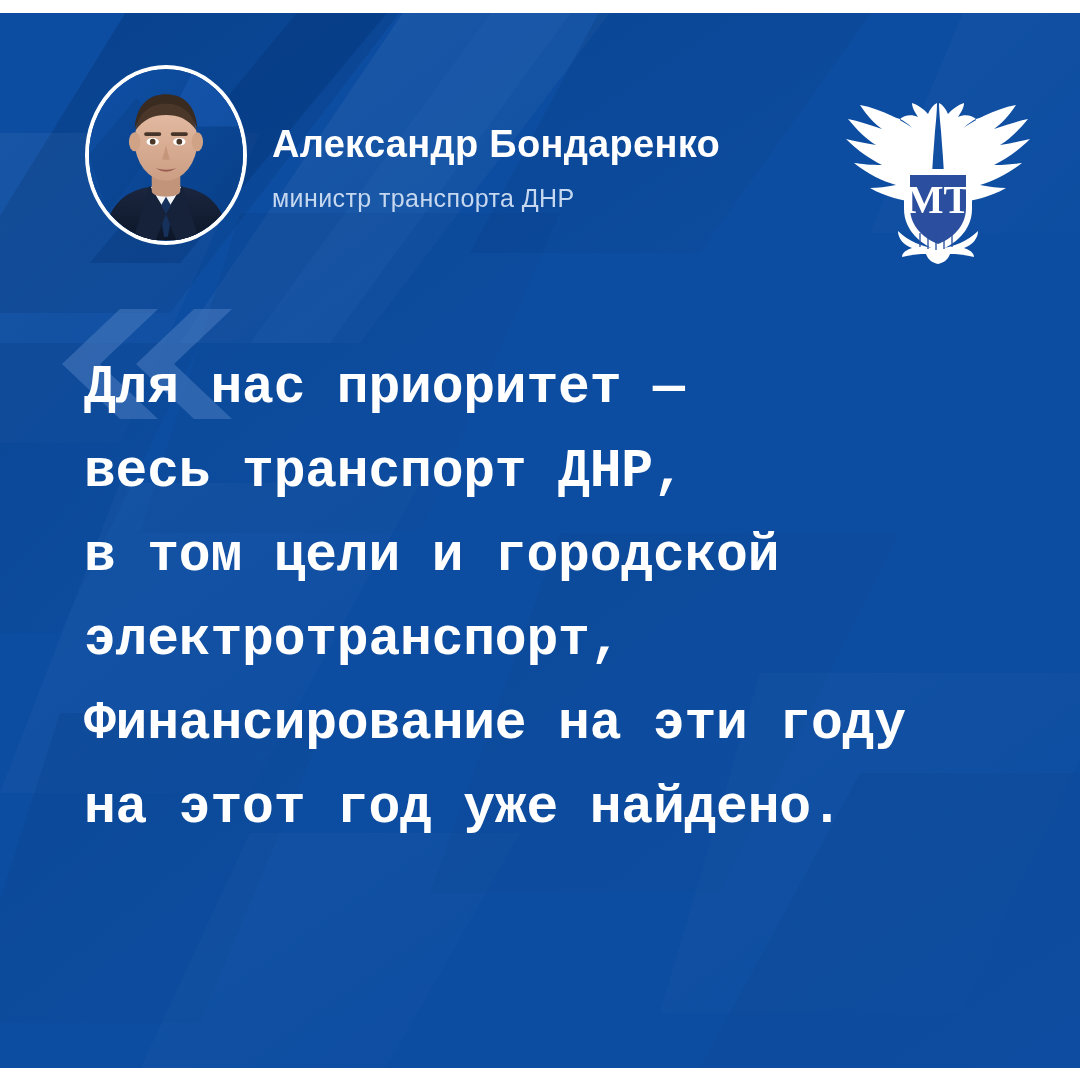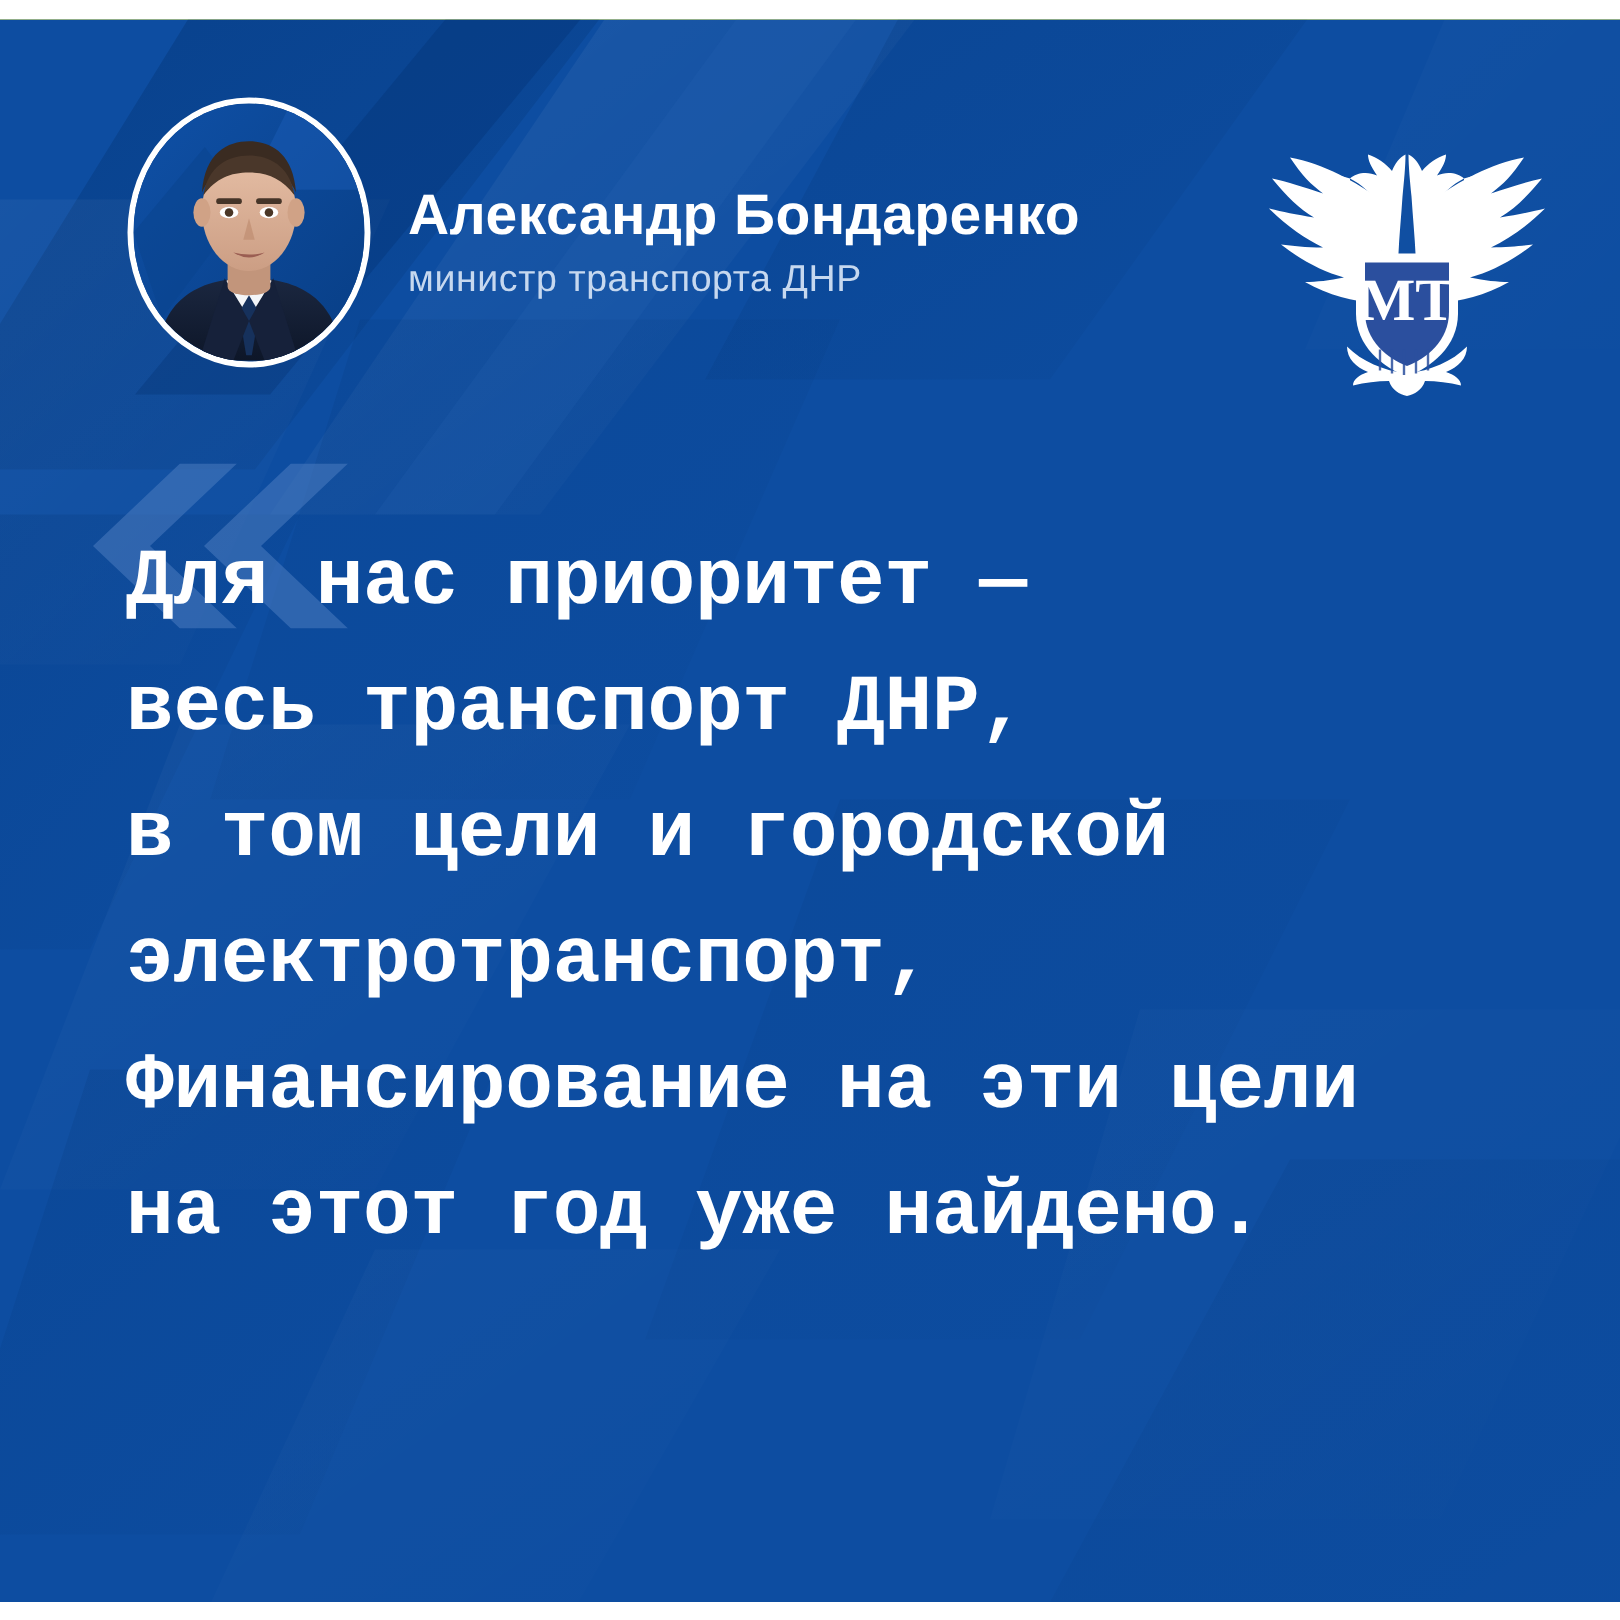--- a/index.html
+++ b/index.html
@@ -13,21 +13,21 @@
     overflow: hidden;
     font-family: "Liberation Sans", sans-serif;
   }
 
   #card {
     position: absolute;
     left: 0;
     top: 13px;
     width: 1080px;
     height: 1055px;
-    background: #4d7c0f;
+    background: #15803d;
     overflow: hidden;
   }
 
   
   .bg-layer {
     position: absolute;
     inset: 0;
     pointer-events: none;
   }
   .bg-svg { display: block; width: 1080px; height: 1055px; }
@@ -62,21 +62,21 @@
   }
   #person-name {
     font-size: 38px;
     font-weight: bold;
     color: #ffffff;
     letter-spacing: 0.3px;
     line-height: 1.15;
     white-space: nowrap;
   }
   #person-role {
-    margin-top: 5px;
+    margin-top: 17px;
     font-size: 25px;
     font-weight: 400;
     color: #c6d8ef;
     letter-spacing: 0.4px;
     line-height: 1.15;
     white-space: nowrap;
   }
 
   #emblem {
     position: absolute;
@@ -263,17 +263,17 @@
         <polygon points="132,0 170,0 112,55 170,110 132,110 74,55"></polygon>
       </g>
     </svg>
   </div>
 
   <div id="quote">
     <div class="quote-line">Для нас приоритет —</div>
     <div class="quote-line">весь транспорт ДНР,</div>
     <div class="quote-line">в том цели и городской</div>
     <div class="quote-line">электротранспорт,</div>
-    <div class="quote-line">Финансирование на эти цели</div>
+    <div class="quote-line">Финансирование на эти году</div>
     <div class="quote-line">на этот год уже найдено.</div>
   </div>
 
 </div>
 
 </body></html>

